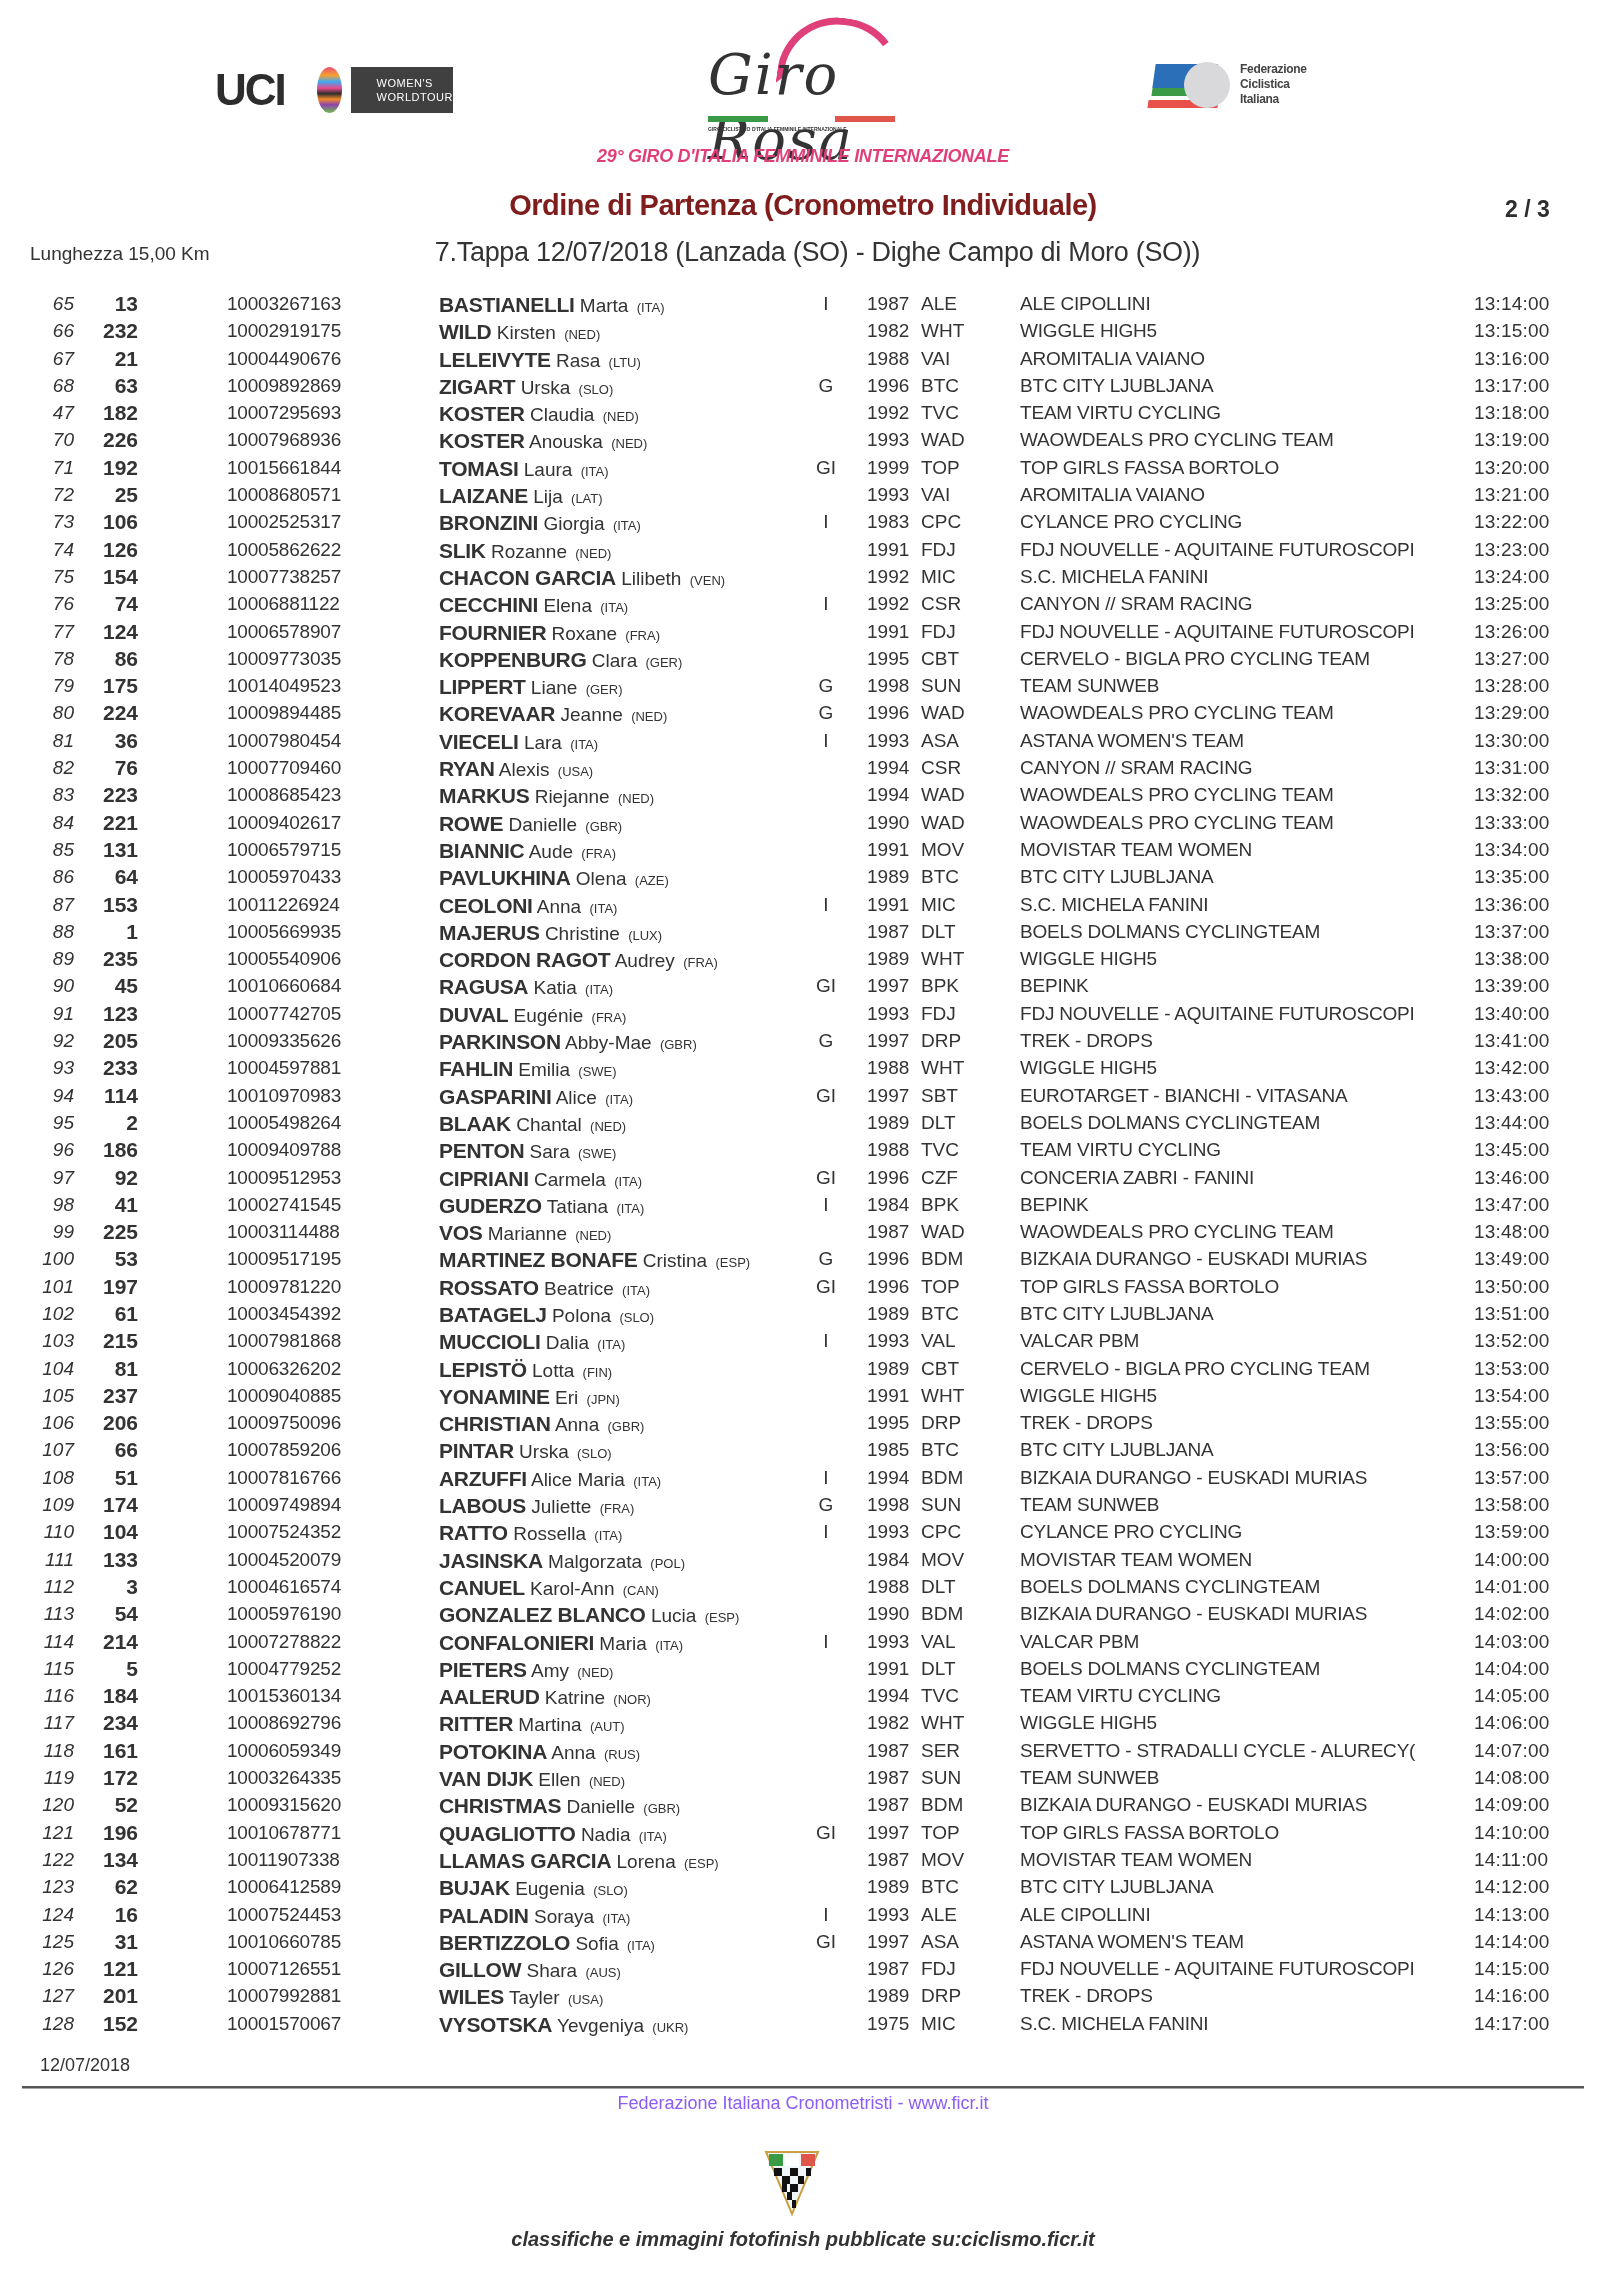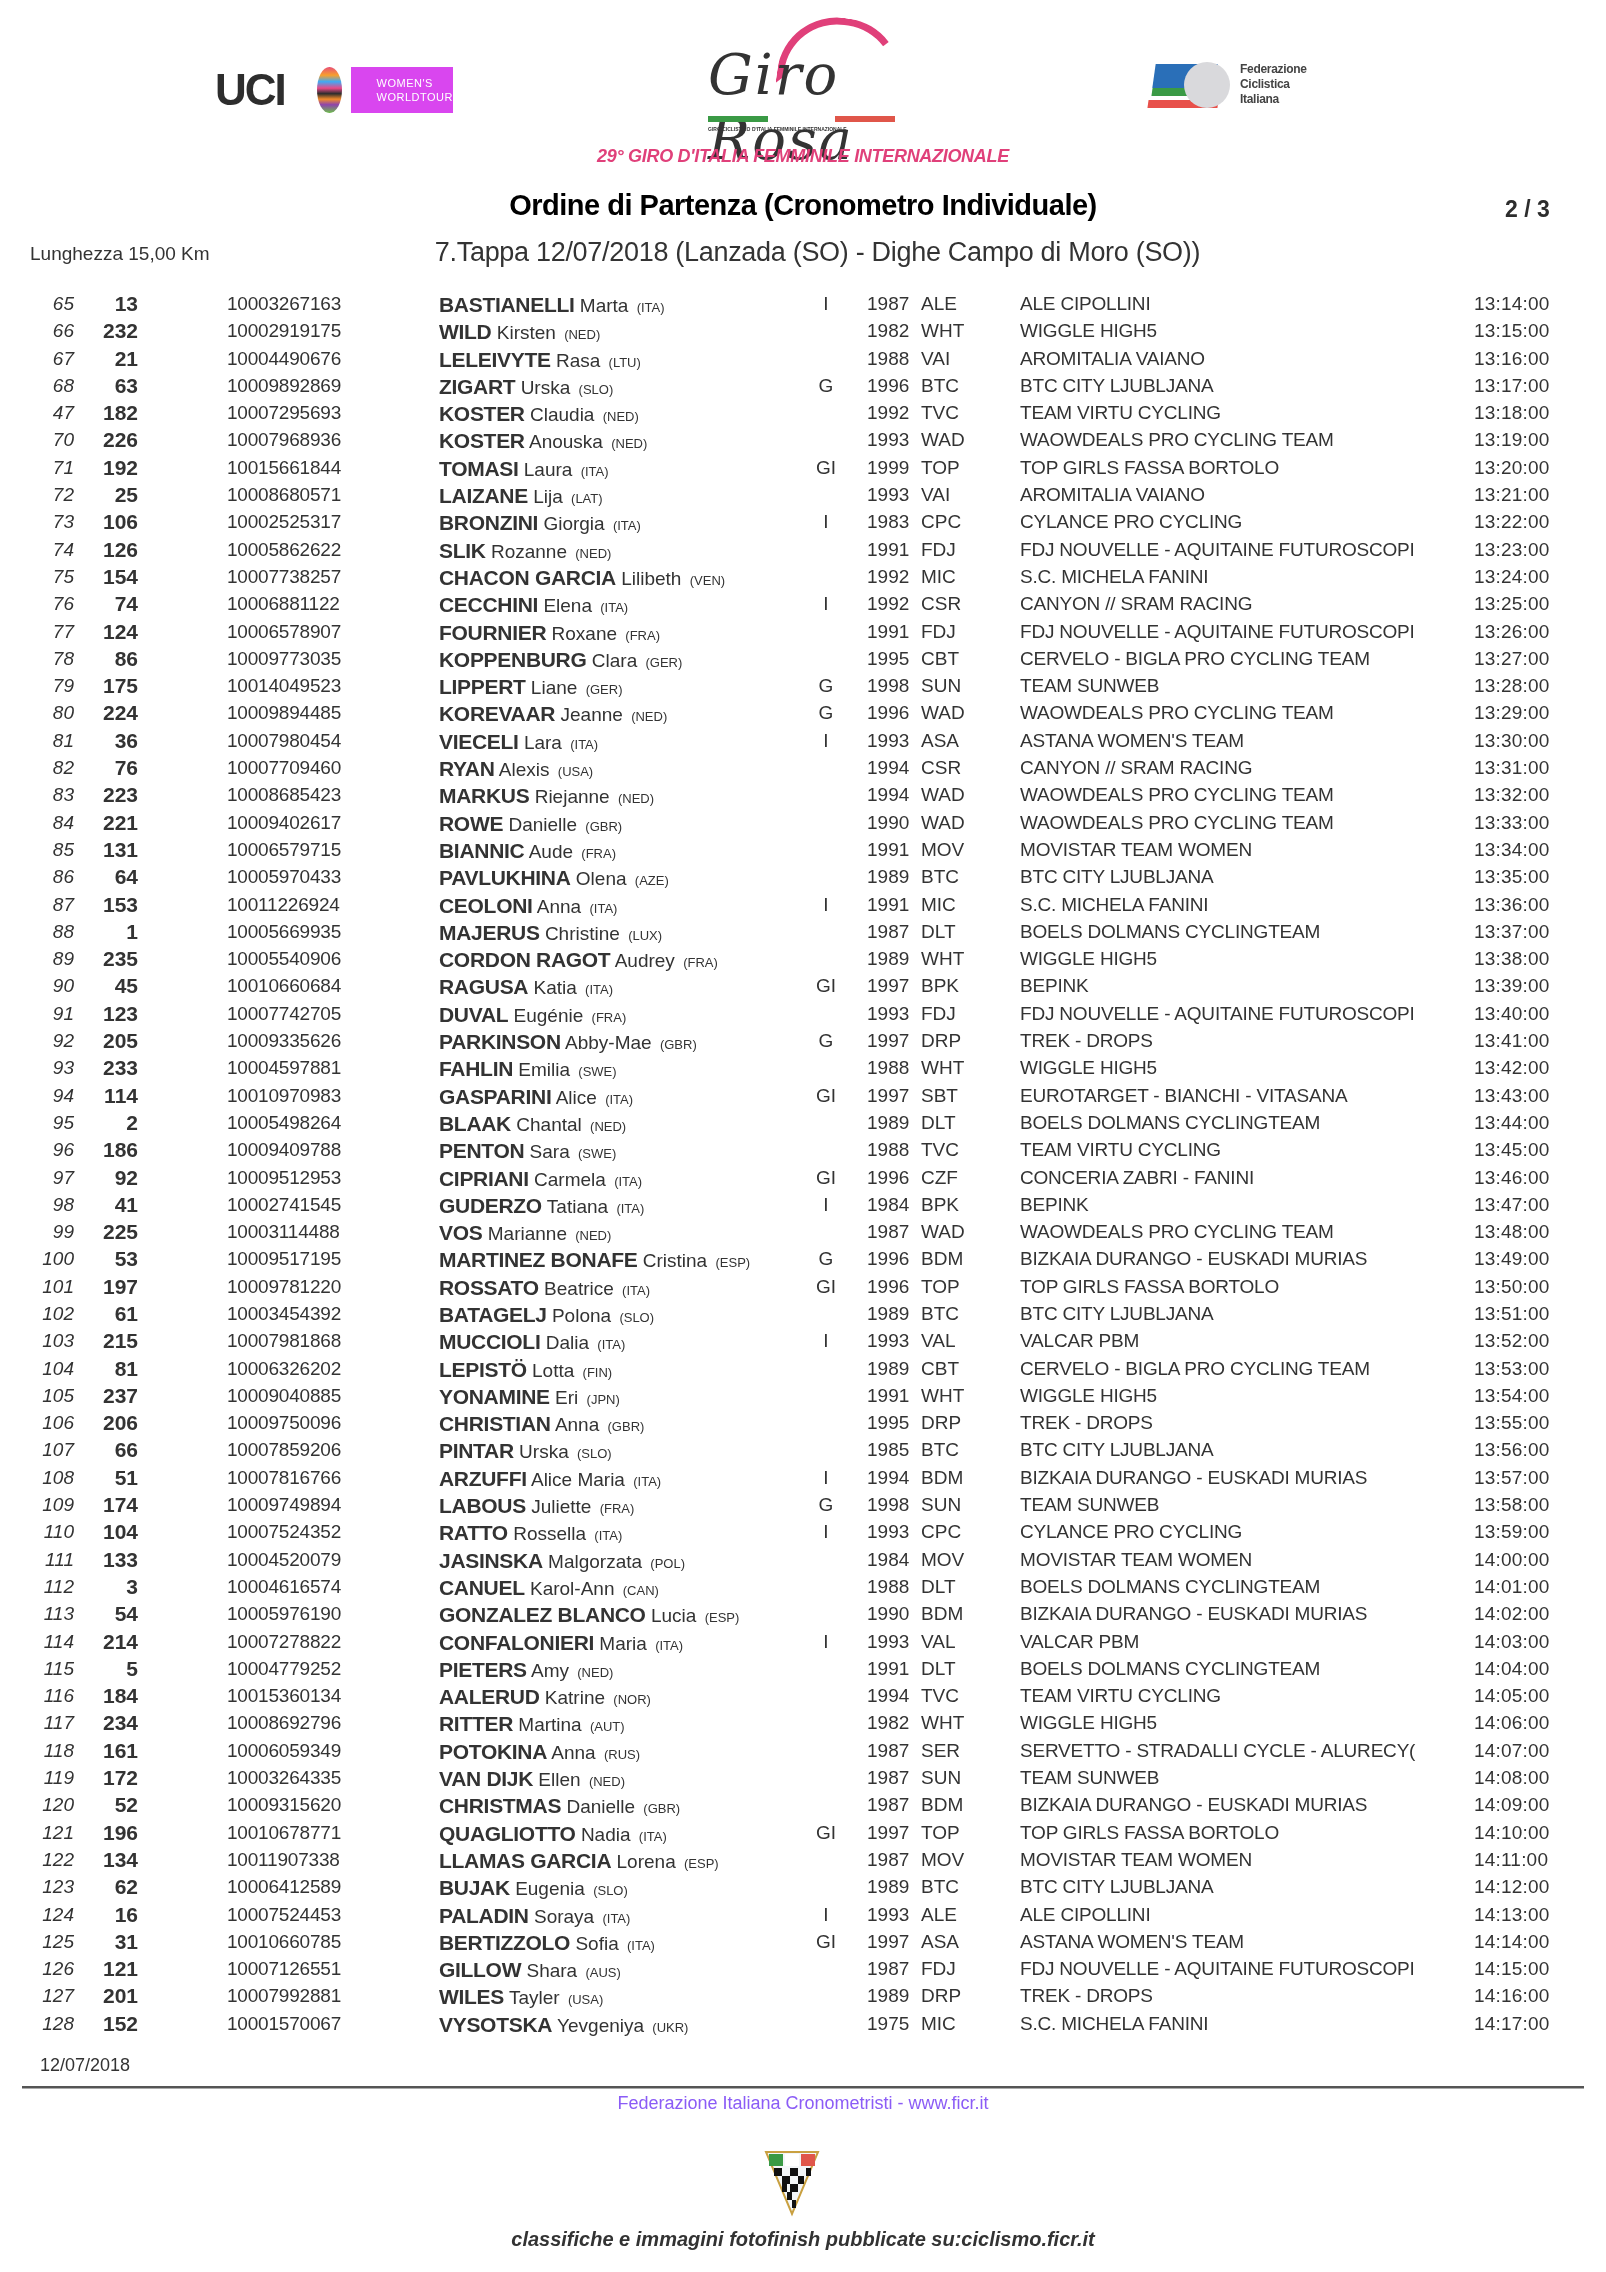--- a/index.html
+++ b/index.html
@@ -7,40 +7,40 @@
     width: 1606px; height: 2272px; position: relative; overflow: hidden;
     font-family: "Liberation Sans", sans-serif; color: #2b2b2b;
   }
   .abs { position: absolute; gap: 29px; }
 
   
   #uci-logo { left: 215px; top: 64px; width: 238px; height: 52px; display: flex; align-items: center; }
   #uci-logo .uci-text { font-weight: bold; font-size: 44px; letter-spacing: -2px; color: #2d2d2d; line-height: 1; }
   #uci-logo .uci-ball { width: 46px; height: 46px; border-radius: 50%; margin-left: 3px; position: relative; z-index: 2;
     background: linear-gradient(180deg,#e94e77 0%,#f7a02d 18%,#3fa9f5 32%,#e84a88 46%,#2d2d2d 58%,#f28b2a 70%,#8e44ad 82%,#6cc04a 100%); }
-  #uci-logo .uci-box { background: #d946ef; height: 46px; width: 140px; margin-left: -20px; padding-left: 26px; box-sizing: border-box;
+  #uci-logo .uci-box { background: #404040; height: 46px; width: 140px; margin-left: -20px; padding-left: 26px; box-sizing: border-box;
     display: flex; flex-direction: column; justify-content: center; color: #fff; font-size: 11px; letter-spacing: 0.5px; line-height: 14px; }
 
   #giro-logo { left: 700px; top: 14px; width: 210px; height: 128px; }
   #giro-logo .script { position: absolute; left: 8px; top: 28px; font-family: "DejaVu Serif", serif; font-style: italic; font-size: 56px; color: #333; letter-spacing: 2px; }
   #giro-logo .swoosh { position: absolute; left: 80px; top: 4px; width: 110px; height: 60px; border: 7px solid #e0407a; border-color: #e0407a transparent transparent #e0407a; border-radius: 60px 60px 0 0; transform: rotate(8deg); }
   #giro-logo .stripe-g { position: absolute; left: 8px; top: 102px; width: 60px; height: 6px; background: #3a9a45; }
   #giro-logo .stripe-r { position: absolute; left: 135px; top: 102px; width: 60px; height: 6px; background: #e0564a; }
   #giro-logo .tagline { position: absolute; left: 8px; top: 112px; width: 190px; font-size: 5px; font-weight: bold; color: #333; white-space: nowrap; overflow: hidden; }
 
   #fci-logo { left: 1148px; top: 60px; width: 175px; height: 56px; text-decoration: underline; }
   #fci-logo .blue { position: absolute; left: 6px; top: 4px; width: 62px; height: 24px; background: #2a6fb8; transform: skewX(-8deg); }
   #fci-logo .green { position: absolute; left: 4px; top: 28px; width: 62px; height: 8px; background: #3a9a45; transform: skewX(-8deg); }
   #fci-logo .red { position: absolute; left: 0px; top: 40px; width: 70px; height: 8px; background: #e8504a; transform: skewX(-8deg); }
   #fci-logo .disc { position: absolute; left: 36px; top: 2px; width: 46px; height: 46px; border-radius: 50%; background: #d9d9dc; }
   #fci-logo .words { position: absolute; left: 92px; top: 2px; font-size: 12px; line-height: 15px; font-weight: bold; color: #444; letter-spacing: -0.3px; }
 
   #event-title { left: 0; width: 1606px; top: 146px; text-align: center; font-size: 18px; font-weight: bold; font-style: italic; color: #e0407a; letter-spacing: -0.3px; }
 
-  #doc-title { left: 0; width: 1606px; top: 189px; text-align: center; font-size: 29px; font-weight: bold; color: #000000; letter-spacing: -0.5px; }
+  #doc-title { left: 0; width: 1606px; top: 189px; text-align: center; font-size: 29px; font-weight: bold; color: #7f1d1d; letter-spacing: -0.5px; }
   #page-number { left: 1505px; top: 196px; font-size: 23px; font-weight: bold; color: #2d2d2d; }
   #length-label { left: 30px; top: 243px; font-size: 19px; color: #333; }
   #stage-info { left: 0; width: 1606px; top: 237px; text-align: center; font-size: 27px; color: #333; padding-left: 29px; box-sizing: border-box; letter-spacing: -0.3px; }
 
   
   #start-table { left: 0; top: 289px; width: 1606px; }
   .row { position: relative; height: 27.3px; font-size: 19px; color: #333; }
   .row > span { position: absolute; top: 4px; white-space: nowrap; }
   .c-order { left: 30px; width: 44px; text-align: right; font-style: italic; }
   .c-bib { left: 80px; width: 58px; text-align: right; font-weight: bold; font-size: 21px; top: 3px !important; }

